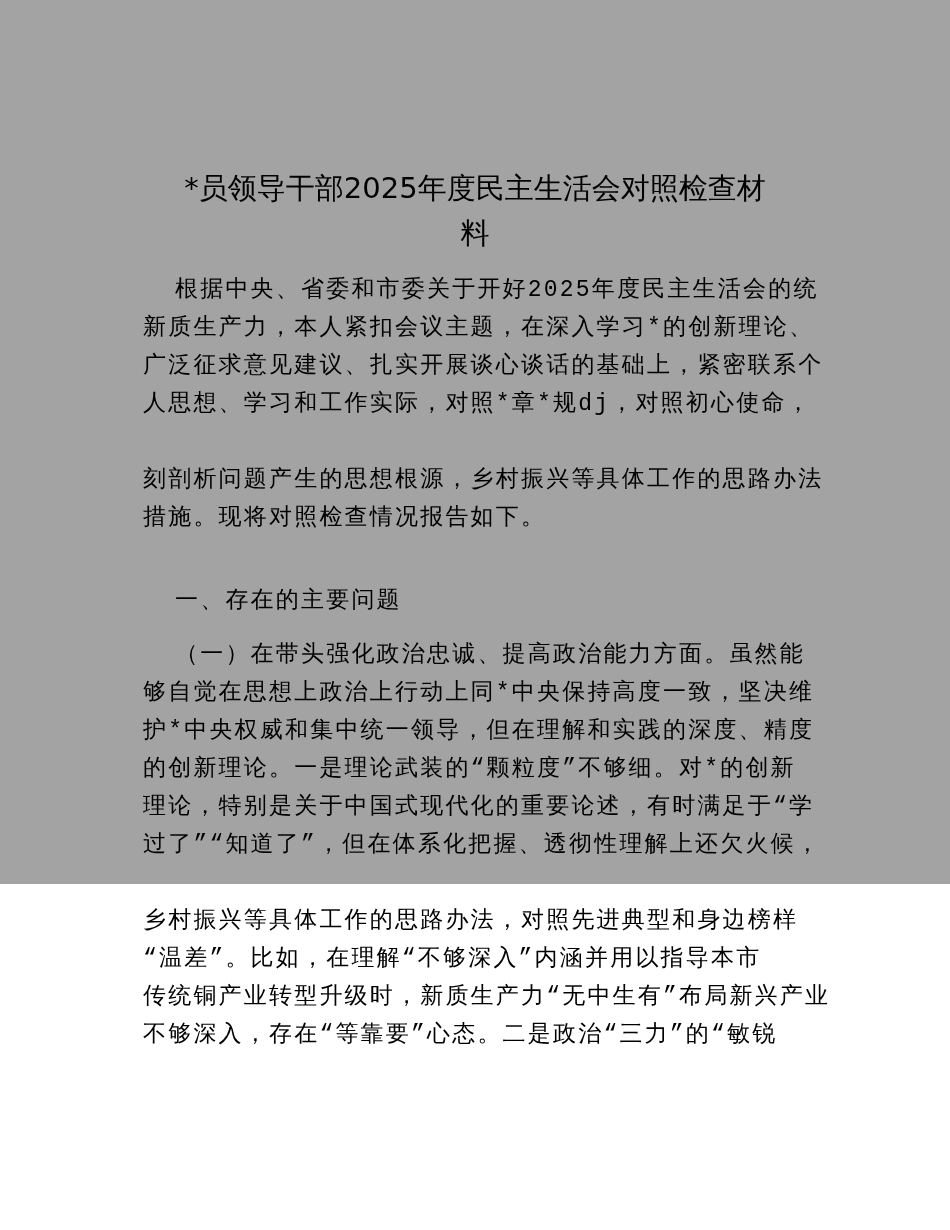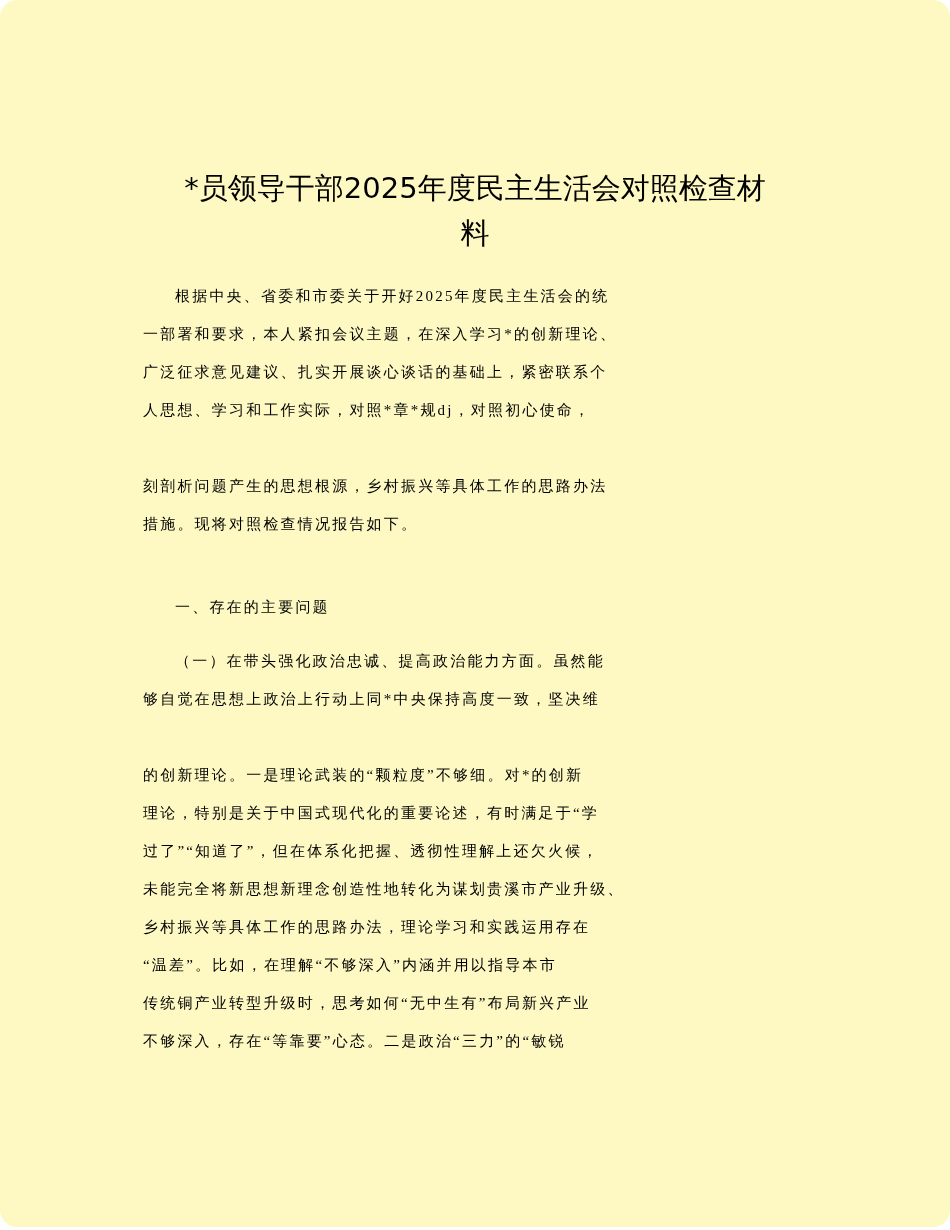--- a/index.html
+++ b/index.html
@@ -1,50 +1,50 @@
 <!DOCTYPE html>
 <html><head>
   <meta charset="utf-8">
   <style>
     html, body { margin: 0; padding: 0; background: #ffffff; }
     body { width: 950px; height: 1230px; position: relative; overflow: hidden; color: #000; }
-    .page { position: absolute; left: 0; top: 0; width: 950px; height: 1227px; background: #fef9c3; border-radius: 17px; }
+    .page { position: absolute; left: 0; top: 0; width: 950px; height: 884px; background: #a3a3a3; }
     .title {
       position: absolute; left: 120px; width: 710px; text-align: center;
       font-family: "DejaVu Sans", "Liberation Sans", sans-serif;
       font-size: 29px; line-height: 45px; top: 166px; letter-spacing: 0px;
     }
     .line {
       position: absolute; left: 143px; width: 680px; white-space: nowrap;
-      font-family: Liberation Serif, serif;
-      font-size: 15px; line-height: 38px; letter-spacing: 2.2px; margin-top: 6px;
+      font-family: Liberation Mono, monospace;
+      font-size: 23px; line-height: 38px; letter-spacing: 2.2px;
     }
     .indent { left: 175px; }
   </style>
 </head>
 <body>
 
 <div class="page">
   <div class="title">
     <div>*员领导干部2025年度民主生活会对照检查材</div>
     <div>料</div>
   </div>
 
   <div class="line indent" style="top:271px">根据中央、省委和市委关于开好2025年度民主生活会的统</div>
-  <div class="line" style="top:309px">一部署和要求，本人紧扣会议主题，在深入学习*的创新理论、</div>
+  <div class="line" style="top:309px">新质生产力，本人紧扣会议主题，在深入学习*的创新理论、</div>
   <div class="line" style="top:347px">广泛征求意见建议、扎实开展谈心谈话的基础上，紧密联系个</div>
   <div class="line" style="top:385px">人思想、学习和工作实际，对照*章*规dj，对照初心使命，</div>
   <div class="line" style="top:461px">刻剖析问题产生的思想根源，乡村振兴等具体工作的思路办法</div>
   <div class="line" style="top:499px">措施。现将对照检查情况报告如下。</div>
 
   <div class="line indent" style="top:582px">一、存在的主要问题</div>
 
   <div class="line indent" style="top:636px">（一）在带头强化政治忠诚、提高政治能力方面。虽然能</div>
   <div class="line" style="top:674px">够自觉在思想上政治上行动上同*中央保持高度一致，坚决维</div>
+  <div class="line" style="top:712px">护*中央权威和集中统一领导，但在理解和实践的深度、精度</div>
   <div class="line" style="top:750px">的创新理论。一是理论武装的“颗粒度”不够细。对*的创新</div>
   <div class="line" style="top:788px">理论，特别是关于中国式现代化的重要论述，有时满足于“学</div>
   <div class="line" style="top:826px">过了”“知道了”，但在体系化把握、透彻性理解上还欠火候，</div>
-  <div class="line" style="top:864px">未能完全将新思想新理念创造性地转化为谋划贵溪市产业升级、</div>
-  <div class="line" style="top:902px">乡村振兴等具体工作的思路办法，理论学习和实践运用存在</div>
+  <div class="line" style="top:902px">乡村振兴等具体工作的思路办法，对照先进典型和身边榜样</div>
   <div class="line" style="top:940px">“温差”。比如，在理解“不够深入”内涵并用以指导本市</div>
-  <div class="line" style="top:978px">传统铜产业转型升级时，思考如何“无中生有”布局新兴产业</div>
+  <div class="line" style="top:978px">传统铜产业转型升级时，新质生产力“无中生有”布局新兴产业</div>
   <div class="line" style="top:1016px">不够深入，存在“等靠要”心态。二是政治“三力”的“敏锐</div>
 </div>
 
 </body></html>

